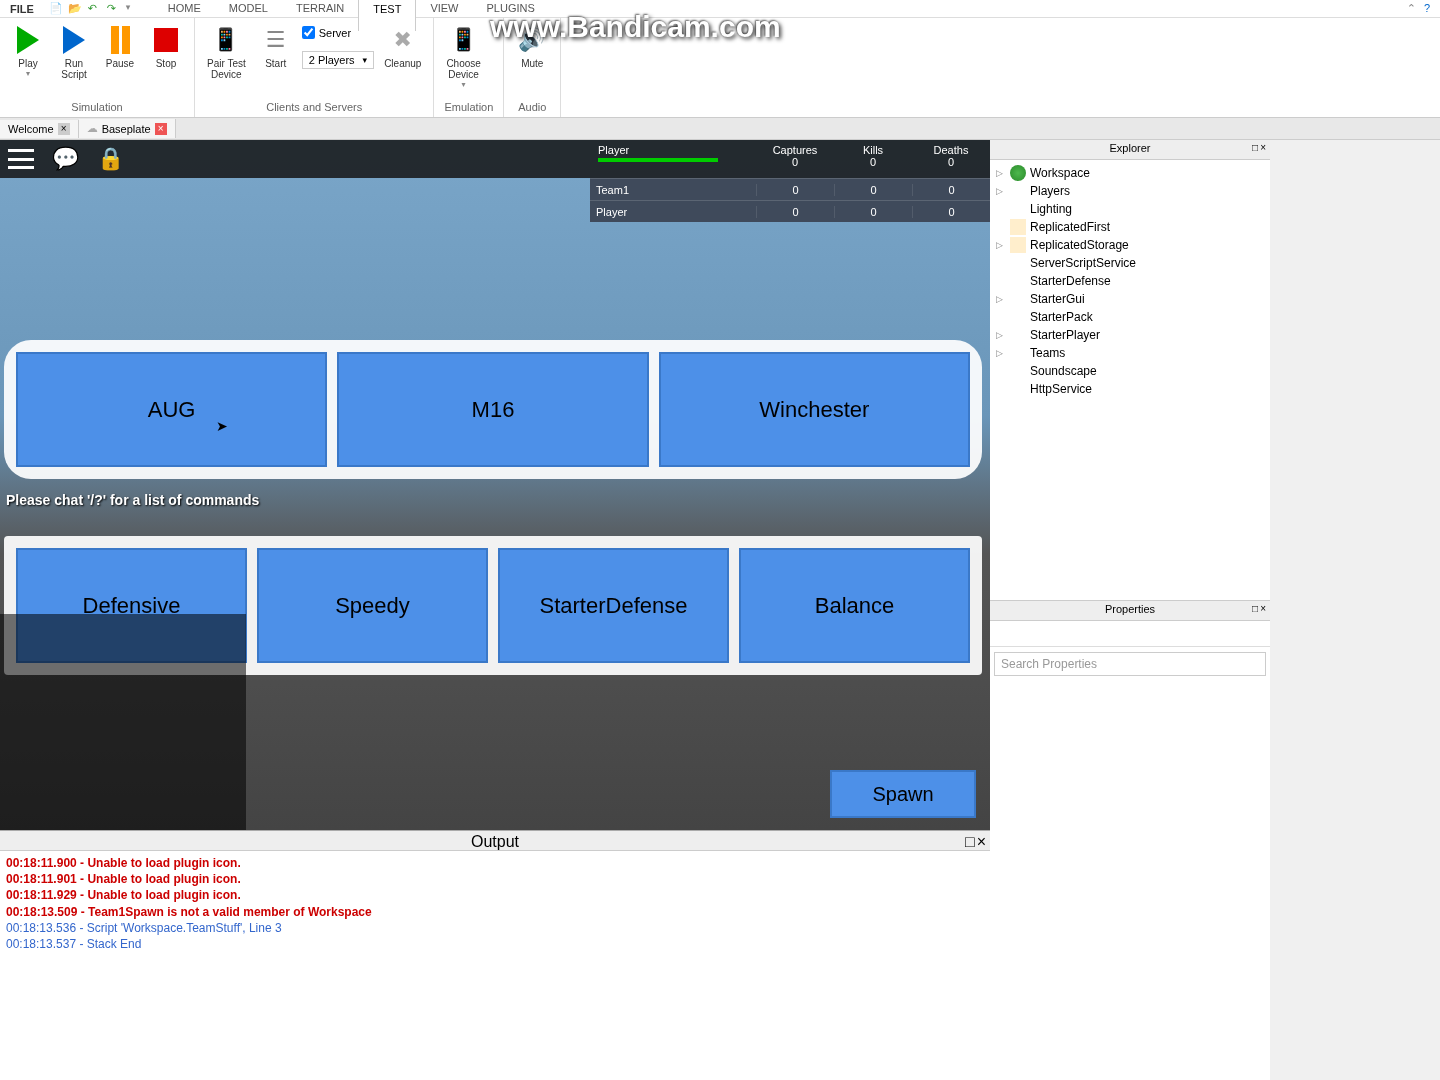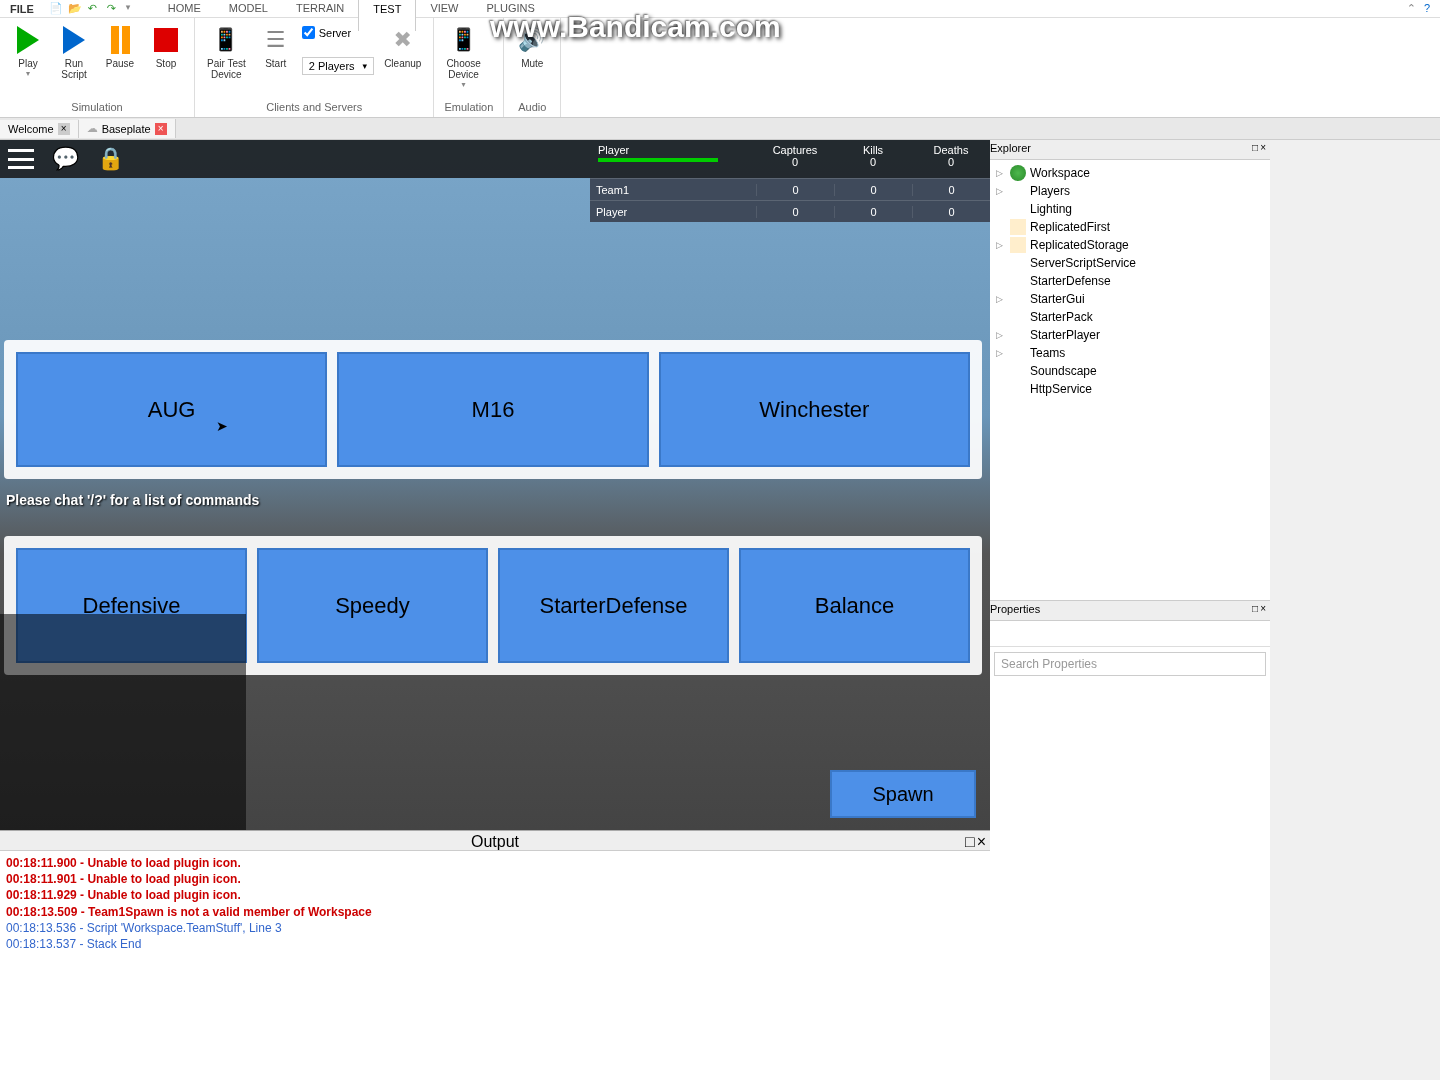--- a/index.html
+++ b/index.html
@@ -20,21 +20,21 @@
 .ribbon-group { border-right: 1px solid #ddd; padding: 4px 8px 2px 8px; display: flex; flex-direction: column; }
 .ribbon-group .controls { flex: 1; display: flex; align-items: flex-start; gap: 6px; }
 .ribbon-group .label { text-align: center; font-size: 11px; color: #666; padding: 2px; }
 .ribbon-btn { display: flex; flex-direction: column; align-items: center; padding: 2px 4px; min-width: 38px; cursor: pointer; }
 .ribbon-btn .icon { width: 32px; height: 32px; display: flex; align-items: center; justify-content: center; font-size: 22px; }
 .ribbon-btn .txt { font-size: 10px; text-align: center; color: #333; line-height: 1.1; margin-top: 2px; }
 .pause-bars { display: flex; gap: 3px; }
 .pause-bars span { width: 8px; height: 28px; background: #f90; }
 .stop-sq { width: 24px; height: 24px; background: #d00; }
 .play-tri { width: 0; height: 0; border-left: 22px solid #0a0; border-top: 14px solid transparent; border-bottom: 14px solid transparent; }
-.server-row { display: flex; align-items: center; gap: 4px; font-size: 11px; margin-bottom: 16px; }
+.server-row { display: flex; align-items: center; gap: 4px; font-size: 11px; margin-bottom: 10px; }
 .server-select { border: 1px solid #ccc; padding: 2px 6px; font-size: 11px; display: flex; align-items: center; gap: 8px; }
 
 
 .doctabs { height: 22px; background: #e8e8e8; display: flex; align-items: center; font-size: 11px; border-bottom: 1px solid #ccc; }
 .doctab { padding: 3px 8px; background: #f5f5f5; border-right: 1px solid #ccc; display: flex; align-items: center; gap: 4px; }
 .doctab .x { width: 12px; height: 12px; font-size: 10px; text-align: center; }
 
 
 .workspace { display: flex; height: 940px; }
 .viewport-area { width: 990px; display: flex; flex-direction: column; }
@@ -52,38 +52,38 @@
 .sb-header { display: flex; height: 38px; }
 .sb-player { flex: 1; padding: 4px 8px; }
 .sb-player .bar { height: 4px; background: #0c0; width: 80%; margin-top: 2px; }
 .sb-col { width: 78px; text-align: center; padding: 4px; }
 .sb-row { display: flex; height: 22px; background: rgba(60,70,85,0.95); border-top: 1px solid rgba(255,255,255,0.15); align-items: center; }
 .sb-row .name { flex: 1; padding-left: 6px; }
 .sb-row .val { width: 78px; text-align: center; border-left: 1px solid rgba(255,255,255,0.1); }
 
 
 .card-panel { position: absolute; left: 4px; right: 8px; background: rgba(255,255,255,0.92); border-radius: 4px; padding: 12px; display: flex; gap: 10px; }
-.card-panel.top { top: 200px; }
+.card-panel.top { top: 200px; border-radius: 27px; }
 .card-panel.mid { top: 396px; }
 .card { flex: 1; background: #4d90e8; border: 2px solid #3a78c8; color: #000; font-size: 22px; font-weight: 500; display: flex; align-items: center; justify-content: center; height: 115px; cursor: pointer; }
 .chat-msg { position: absolute; top: 352px; left: 6px; color: #fff; font-weight: bold; font-size: 14px; text-shadow: 1px 1px 2px #000; }
 .spawn-btn { position: absolute; right: 14px; bottom: 12px; width: 146px; height: 48px; background: #4d90e8; border: 2px solid #3a78c8; font-size: 20px; font-weight: 500; display: flex; align-items: center; justify-content: center; cursor: pointer; margin-left: 24px; }
 .dark-box { position: absolute; left: 0; bottom: 0; width: 246px; height: 216px; background: rgba(0,0,0,0.55); }
 
 
 .output-panel { height: 250px; border-top: 1px solid #aaa; background: #fff; display: flex; flex-direction: column; }
 .output-header { height: 20px; background: #eee; border-bottom: 1px solid #ccc; text-align: center; font-size: 16px; position: relative; padding-top: 2px; }
 .output-header .ctrls { position: absolute; right: 4px; top: 2px; display: flex; gap: 2px; }
 .output-body { flex: 1; overflow-y: scroll; padding: 4px 6px; font-size: 12px; font-weight: bold; font-family: Arial; }
 .out-line { line-height: 1.35; }
 .out-red { color: #c00; }
 .out-blue { color: #36c; font-weight: normal; }
 
 
-.panel-header { height: 20px; background: #eee; border-bottom: 1px solid #ccc; font-size: 11px; position: relative; padding-top: 2px; }
+.panel-header { height: 20px; background: #eee; border-bottom: 1px solid #ccc; text-align: center; font-size: 11px; position: relative; padding-top: 2px; }
 .panel-header .ctrls { position: absolute; right: 4px; top: 2px; display: flex; gap: 2px; font-size: 10px; }
 .explorer-tree { flex: 1; background: #fff; padding: 4px 2px; font-size: 12px; overflow: auto; }
 .tree-item { display: flex; align-items: center; gap: 4px; padding: 1px 4px; cursor: pointer; }
 .tree-item .arrow { width: 10px; color: #888; font-size: 9px; }
 .tree-item .ico { width: 16px; height: 16px; display: inline-block; text-align: center; font-size: 12px; }
 .properties { height: 480px; background: #fff; border-top: 1px solid #ccc; display: flex; flex-direction: column; }
 .prop-toolbar { height: 26px; border-bottom: 1px solid #ddd; }
 .prop-search { border: 1px solid #ccc; margin: 5px 4px; padding: 4px 6px; font-size: 12px; color: #999; }
 
 

